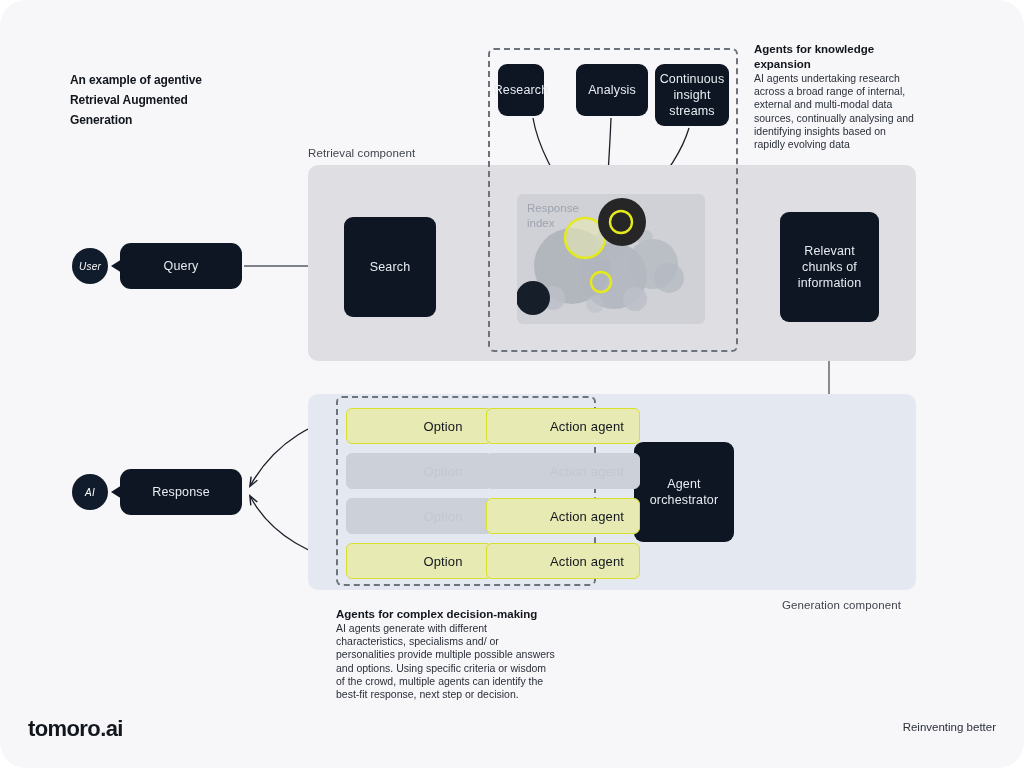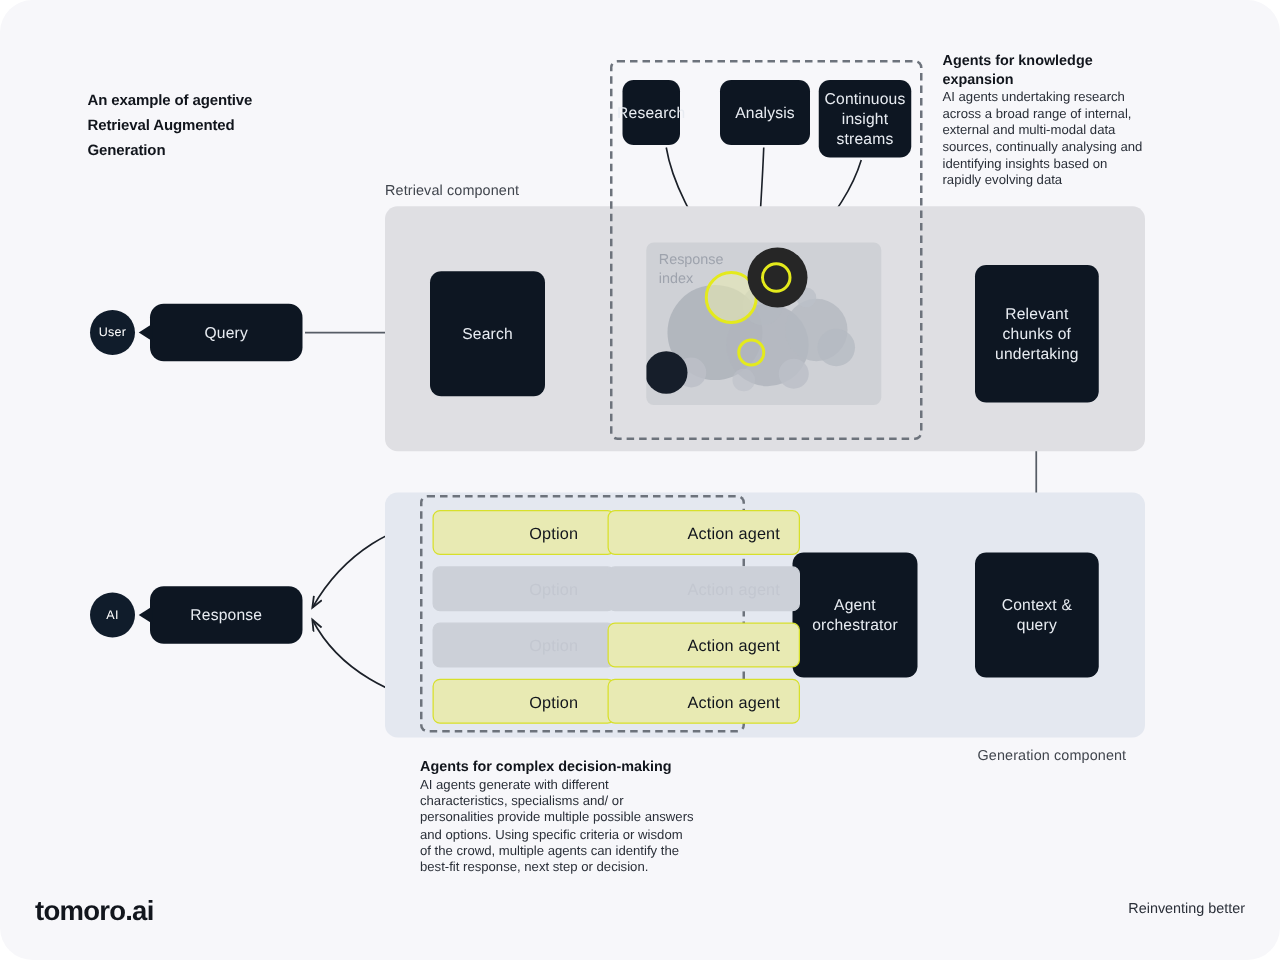--- a/index.html
+++ b/index.html
@@ -63,21 +63,21 @@
     left: -9px; top: 50%; margin-top: -7px;
     width: 0; height: 0;
     border-top: 7px solid transparent;
     border-bottom: 7px solid transparent;
     border-right: 11px solid #0d1622;
   }
   .avatar {
     background: #101c2b; color: #ffffff;
     border-radius: 50%;
     display: flex; align-items: center; justify-content: center;
-    font-size: 10px; letter-spacing: 0.2px;
+    font-size: 10px; letter-spacing: 0.2px; font-style: italic;
   }
 
   #node-research { left: 498px; top: 64px;  width: 46px; height: 52px; }
   #node-analysis { left: 576px; top: 64px;  width: 72px; height: 52px; }
   #node-streams  { left: 655px; top: 64px;  width: 74px; height: 62px; }
 
   #node-query    { left: 120px; top: 243px; width: 122px; height: 46px; }
   #avatar-user   { left: 72px;  top: 248px; width: 36px;  height: 36px; }
   #node-search   { left: 344px; top: 217px; width: 92px; height: 100px; }
   #node-chunks   { left: 780px; top: 212px; width: 99px;  height: 110px; }
@@ -226,24 +226,22 @@
   <div id="node-analysis" class="abs node-dark">Analysis</div>
   <div id="node-streams" class="abs node-dark" style="white-space:pre-line;">Continuous
 insight
 streams</div>
 
   <div id="avatar-user" class="abs avatar">User</div>
   <div id="node-query" class="abs node-dark bubble">Query</div>
   <div id="node-search" class="abs node-dark">Search</div>
   <div id="node-chunks" class="abs node-dark" style="white-space:pre-line;">Relevant
 chunks of
-undertaking</div>
-
-  <div id="node-context" class="abs node-dark" style="white-space:pre-line;">Context &amp;
-query</div>
+information</div>
+
   <div id="node-orch" class="abs node-dark" style="white-space:pre-line;">Agent
 orchestrator</div>
   <div id="avatar-ai" class="abs avatar">AI</div>
   <div id="node-response" class="abs node-dark bubble">Response</div>
 
   <div class="abs chip chip-active col-option row1">Option</div>
   <div class="abs chip chip-muted col-option row2">Option</div>
   <div class="abs chip chip-muted col-option row3">Option</div>
   <div class="abs chip chip-active col-option row4">Option</div>
 

